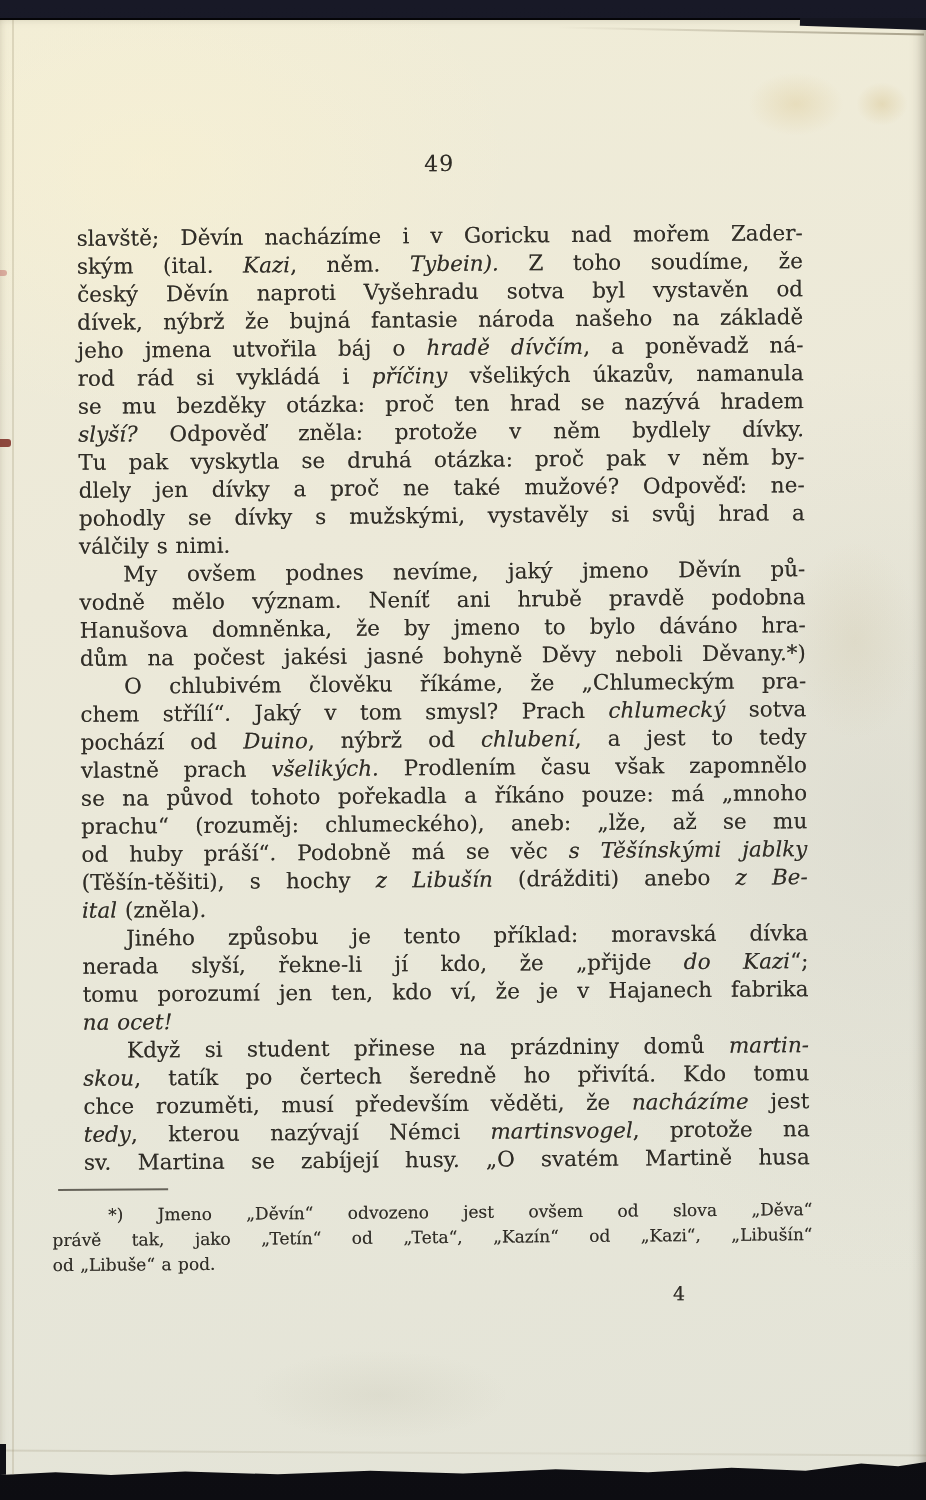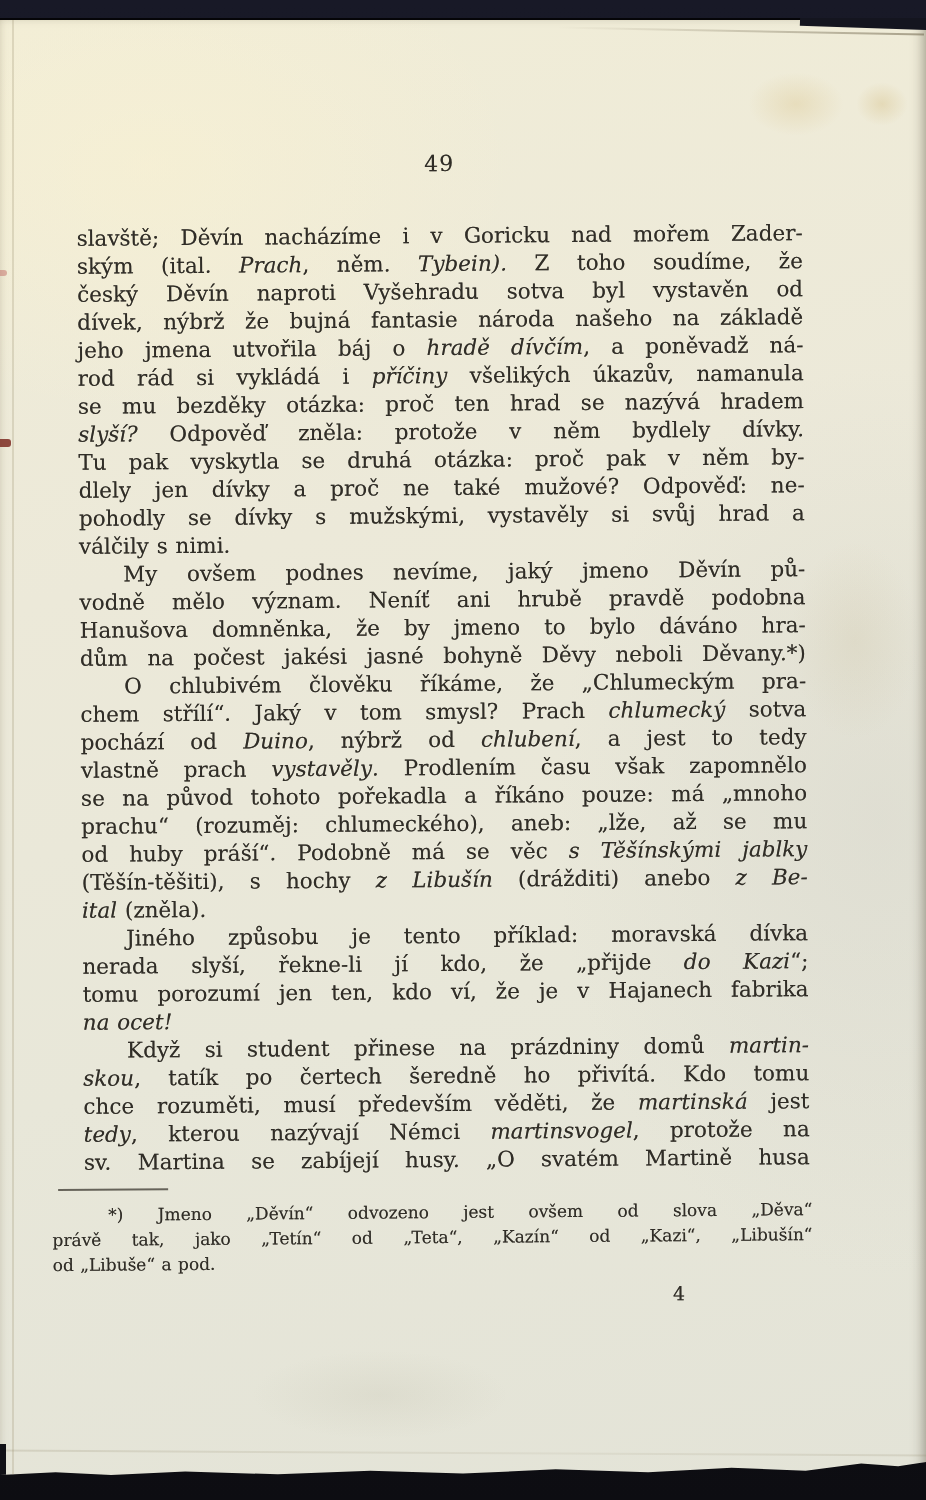--- a/index.html
+++ b/index.html
@@ -77,51 +77,51 @@
   <div class="crease-left"></div>
   <div class="corner-mark"></div>
   <div class="edge-mark-red"></div>
   <div class="edge-mark-pink"></div>
   <div class="edge-mark-dark"></div>
 
   <div class="page-inner">
     <div class="page-number">49</div>
     <div class="text-block" id="body-text">
         <div class="line"><span>slavště; Děvín nacházíme i v Goricku nad mořem Zader-</span></div>
-        <div class="line"><span>ským (ital. </span><span class="it">Prach</span><span>, něm. </span><span class="it">Tybein).</span><span> Z toho soudíme, že</span></div>
+        <div class="line"><span>ským (ital. </span><span class="it">Kazi</span><span>, něm. </span><span class="it">Tybein).</span><span> Z toho soudíme, že</span></div>
         <div class="line"><span>český Děvín naproti Vyšehradu sotva byl vystavěn od</span></div>
         <div class="line"><span>dívek, nýbrž že bujná fantasie národa našeho na základě</span></div>
         <div class="line"><span>jeho jmena utvořila báj o </span><span class="it">hradě dívčím</span><span>, a poněvadž ná-</span></div>
         <div class="line"><span>rod rád si vykládá i </span><span class="it">příčiny</span><span> všelikých úkazův, namanula</span></div>
         <div class="line"><span>se mu bezděky otázka: proč ten hrad se nazývá hradem</span></div>
         <div class="line"><span class="it">slyší?</span><span> Odpověď zněla: protože v něm bydlely dívky.</span></div>
         <div class="line"><span>Tu pak vyskytla se druhá otázka: proč pak v něm by-</span></div>
         <div class="line"><span>dlely jen dívky a proč ne také mužové? Odpověď: ne-</span></div>
         <div class="line"><span>pohodly se dívky s mužskými, vystavěly si svůj hrad a</span></div>
         <div class="line short"><span>válčily s nimi.</span></div>
         <div class="line indent"><span>My ovšem podnes nevíme, jaký jmeno Děvín pů-</span></div>
         <div class="line"><span>vodně mělo význam. Neníť ani hrubě pravdě podobna</span></div>
         <div class="line"><span>Hanušova domněnka, že by jmeno to bylo dáváno hra-</span></div>
         <div class="line"><span>dům na počest jakési jasné bohyně Děvy neboli Děvany.*)</span></div>
         <div class="line indent"><span>O chlubivém člověku říkáme, že „Chlumeckým pra-</span></div>
         <div class="line"><span>chem střílí“. Jaký v tom smysl? Prach </span><span class="it">chlumecký</span><span> sotva</span></div>
         <div class="line"><span>pochází od </span><span class="it">Duino</span><span>, nýbrž od </span><span class="it">chlubení</span><span>, a jest to tedy</span></div>
-        <div class="line"><span>vlastně prach </span><span class="it">vystavěly</span><span>. Prodlením času však zapomnělo</span></div>
+        <div class="line"><span>vlastně prach </span><span class="it">všelikých</span><span>. Prodlením času však zapomnělo</span></div>
         <div class="line"><span>se na původ tohoto pořekadla a říkáno pouze: má „mnoho</span></div>
         <div class="line"><span>prachu“ (rozuměj: chlumeckého), aneb: „lže, až se mu</span></div>
         <div class="line"><span>od huby práší“. Podobně má se věc </span><span class="it">s Těšínskými jablky</span></div>
         <div class="line"><span>(Těšín-těšiti), s hochy </span><span class="it">z Libušín</span><span> (drážditi) anebo </span><span class="it">z Be-</span></div>
         <div class="line short"><span class="it">ital</span><span> (zněla).</span></div>
         <div class="line indent"><span>Jiného způsobu je tento příklad: moravská dívka</span></div>
         <div class="line"><span>nerada slyší, řekne-li jí kdo, že „přijde </span><span class="it">do Kazi</span><span>“;</span></div>
         <div class="line"><span>tomu porozumí jen ten, kdo ví, že je v Hajanech fabrika</span></div>
         <div class="line short"><span class="it">na ocet!</span></div>
         <div class="line indent"><span>Když si student přinese na prázdniny domů </span><span class="it">martin-</span></div>
         <div class="line"><span class="it">skou</span><span>, tatík po čertech šeredně ho přivítá. Kdo tomu</span></div>
-        <div class="line"><span>chce rozuměti, musí především věděti, že </span><span class="it">martinská</span><span> jest</span></div>
+        <div class="line"><span>chce rozuměti, musí především věděti, že </span><span class="it">nacházíme</span><span> jest</span></div>
         <div class="line"><span class="it">tedy</span><span>, kterou nazývají Némci </span><span class="it">martinsvogel</span><span>, protože na</span></div>
         <div class="line"><span>sv. Martina se zabíjejí husy. „O svatém Martině husa</span></div>
       </div>
     <div class="fn-rule"></div>
     <div class="footnote" id="footnote-text">
         <div class="line indent"><span>*) Jmeno „Děvín“ odvozeno jest ovšem od slova „Děva“</span></div>
         <div class="line"><span>právě tak, jako „Tetín“ od „Teta“, „Kazín“ od „Kazi“, „Libušín“</span></div>
         <div class="line short"><span>od „Libuše“ a pod.</span></div>
       </div>
     <div class="signature">4</div>

